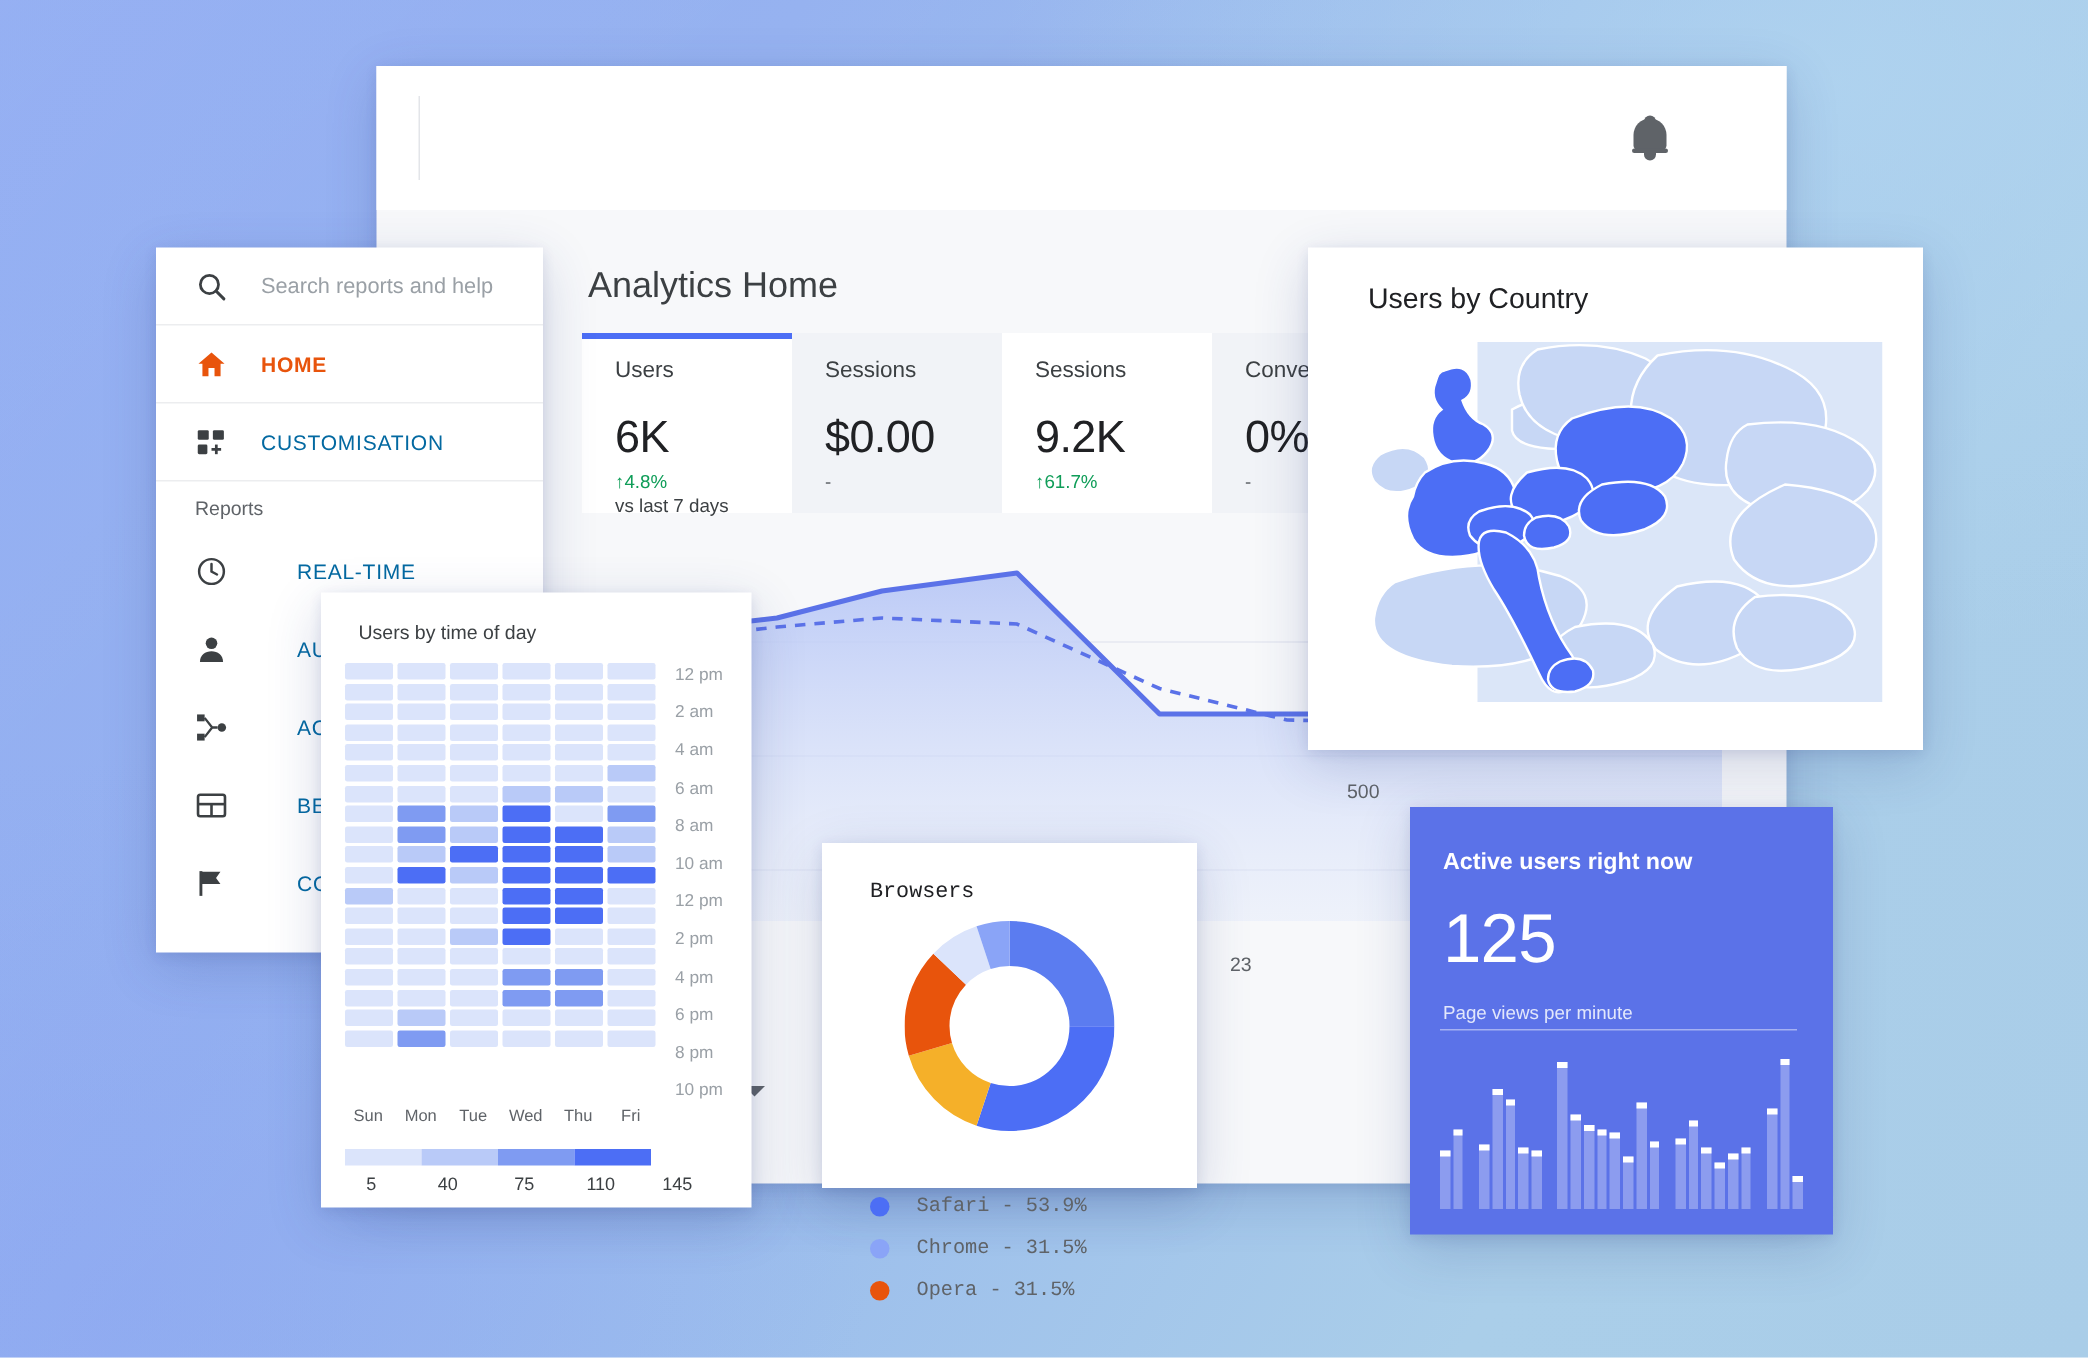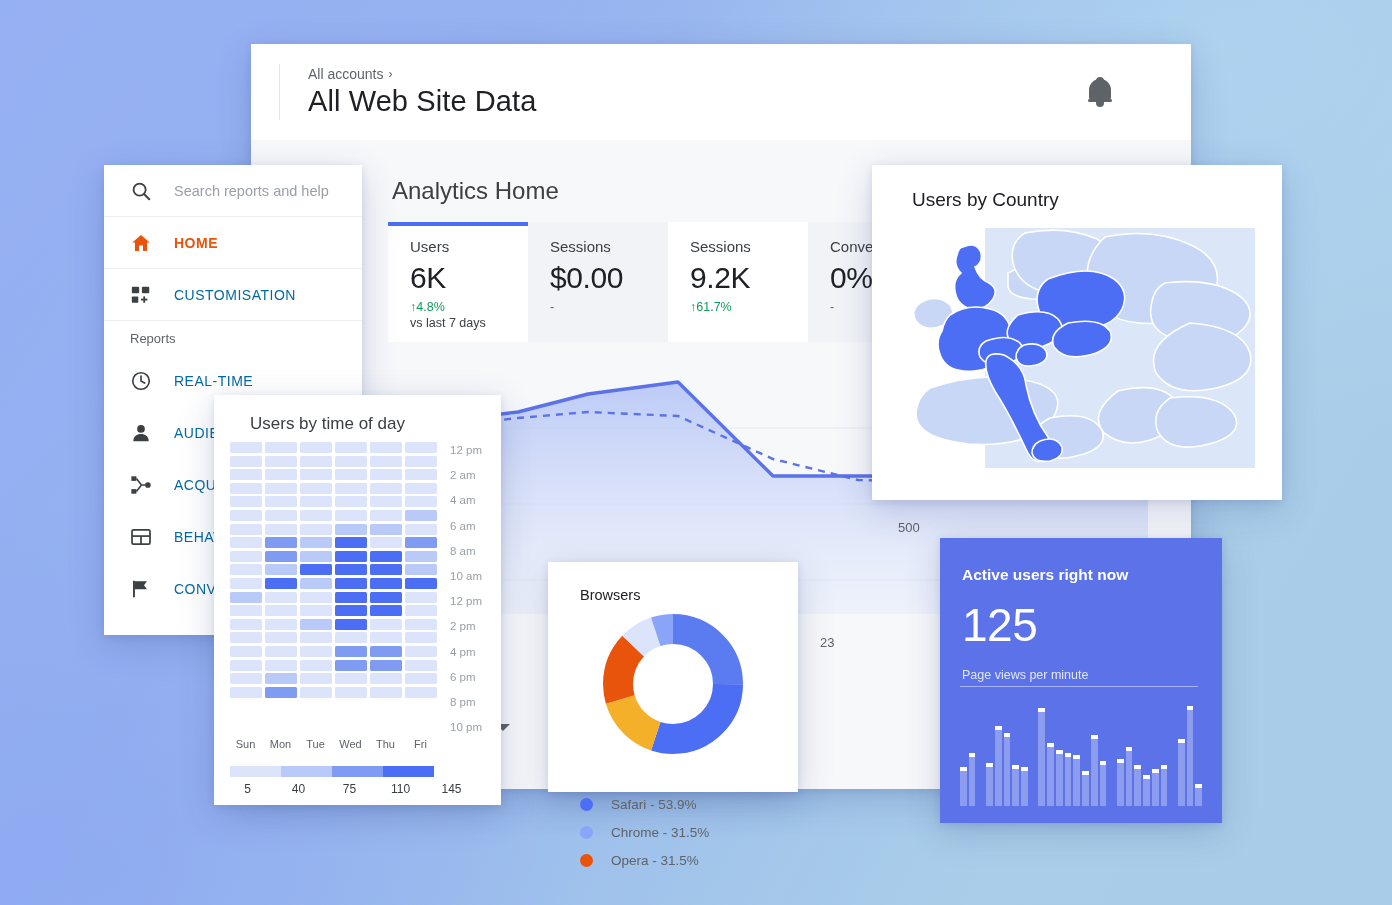--- a/index.html
+++ b/index.html
@@ -47,21 +47,21 @@
   .bell .clapper { position: absolute; left: 9px; top: 25px; width: 8px; height: 5px; background: #5f6368; border-radius: 0 0 4px 4px; }
 
   #page-title { position: absolute; left: 141px; top: 133px; font-size: 24px; color: #3c4043; }
 
   
   #metrics-row { position: absolute; left: 137px; top: 178px; display: flex; }
   .metric-card { width: 140px; height: 120px; background: #fff; padding: 16px 0 0 22px; position: relative; }
   .metric-card.dim { background: #f1f3f7; }
   .metric-card.active::before { content: ""; position: absolute; left: 0; top: 0; width: 100%; height: 4px; background: #4c6ef5; }
   .metric-label { font-size: 15px; color: #3c4043; }
-  .metric-value { font-size: 30px; color: #202124; margin-top: 6px; font-weight: 300; letter-spacing: -.4px; }
+  .metric-value { font-size: 30px; color: #202124; margin-top: 20px; font-weight: 300; letter-spacing: -.4px; }
   .metric-delta { font-size: 12.5px; margin-top: 5px; color: #0f9d58; }
   .metric-delta.muted { color: #5f6368; }
   .metric-sub { font-size: 12.5px; color: #3c4043; margin-top: 2px; }
 
   
   #trend-chart { position: absolute; left: 137px; top: 310px; width: 760px; height: 330px; }
   #trend-chart svg { display: block; }
   .axis-label { font-size: 13px; fill: #5f6368; font-family: "Liberation Sans", sans-serif; }
   #chart-footer { position: absolute; left: 241px; top: 660px; width: 700px; height: 46px; display: flex; align-items: center; }
   #chart-dropdown { width: 22px; height: 22px; position: relative; }
@@ -69,42 +69,42 @@
   #audience-link { margin-left: auto; margin-right: 14px; font-size: 14.5px; color: #4c6ef5; letter-spacing: .5px; }
 
   
   #sidebar { left: 104px; top: 165px; width: 258px; height: 470px; }
   .side-row { height: 52px; display: flex; align-items: center; padding-left: 26px; border-bottom: 1px solid #ecedef; }
   .side-row .ico { width: 26px; margin-right: 18px; display: flex; align-items: center; justify-content: flex-start; }
   .side-label { font-size: 14px; color: #0369a1; letter-spacing: .5px; }
   .side-label.placeholder { color: #9aa0a6; letter-spacing: 0; font-size: 14.5px; }
   .side-label.home { color: #e8540c; font-weight: bold; }
   .side-section { height: 34px; display: flex; align-items: center; padding-left: 26px; font-size: 13px; color: #5f6368; }
-  .side-row.plain { border-bottom: none; }
+  .side-row.plain { border-bottom: none; gap: 24px; }
 
   svg.si { display: block; }
 
   
   #heatmap-card { left: 214px; top: 395px; width: 287px; height: 410px; }
-  #heatmap-title { position: absolute; left: 25px; top: 19px; font-size: 17px; color: #3c4043; margin-left: 11px; }
+  #heatmap-title { position: absolute; left: 25px; top: 19px; font-size: 13px; color: #3c4043; }
   #heatmap-grid { position: absolute; left: 230px; top: 442px; }
   .hm-row { display: flex; gap: 3px; margin-bottom: 2.6px; }
   .hm-cell { width: 32px; height: 11px; border-radius: 1.5px; }
   #hm-ylabels { position: absolute; left: 450px; top: 443px; }
   .hm-ylabel { font-size: 11.5px; color: #9aa0a6; height: 25.2px; line-height: 14px; }
   #hm-xlabels { position: absolute; left: 228px; top: 738px; display: flex; }
   .hm-xlabel { width: 35px; font-size: 11px; color: #5f6368; text-align: center; }
   #hm-legend { position: absolute; left: 230px; top: 766px; }
   #hm-legend-bar { display: flex; }
   #hm-legend-bar div { width: 51px; height: 11px; }
   #hm-legend-ticks { display: flex; margin-top: 5px; margin-left: -8px; }
   #hm-legend-ticks span { width: 51px; font-size: 12px; color: #3c4043; text-align: center; }
 
   
-  #browsers-card { left: 548px; top: 562px; width: 250px; height: 230px; }
+  #browsers-card { left: 548px; top: 562px; width: 250px; height: 230px; font-family: Liberation Mono, monospace; }
   #browsers-title { position: absolute; left: 32px; top: 25px; font-size: 14.5px; color: #202124; }
   #donut-wrap { position: absolute; left: 55px; top: 50px; }
   #browsers-legend { position: absolute; left: 32px; top: 228px; }
   .legend-row { display: flex; align-items: center; height: 28px; }
   .legend-dot { width: 13px; height: 13px; border-radius: 50%; margin-right: 18px; }
   .legend-text { font-size: 13.5px; color: #5f6368; }
 
   
   #map-card { left: 872px; top: 165px; width: 410px; height: 335px; }
   #map-title { position: absolute; left: 40px; top: 24px; font-size: 19px; color: #202124; }
@@ -122,27 +122,20 @@
 </style>
 </head>
 <body>
 
 <div class="bg-sheen"></div>
 
 <div class="panel shadow-lg" id="app-window">
 
   <div id="app-header">
     <div id="header-divider"></div>
-    <div id="account-block">
-      <div id="breadcrumb">
-        <span>All accounts</span>
-        <span class="chev">›</span>
-      </div>
-      <div id="view-title">All Web Site Data</div>
-    </div>
     <div id="bell-btn">
       <div class="bell">
         <div class="flare"></div>
           <div class="body"></div>
           <div class="base"></div>
           <div class="clapper"></div>
       </div>
     </div>
   </div>
 

